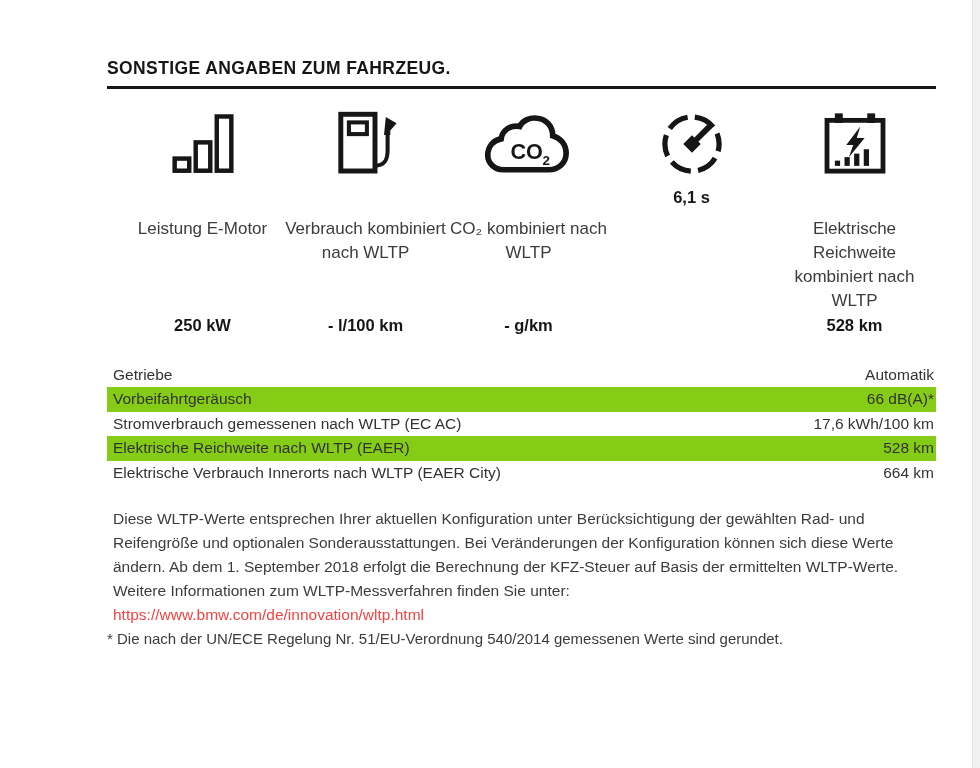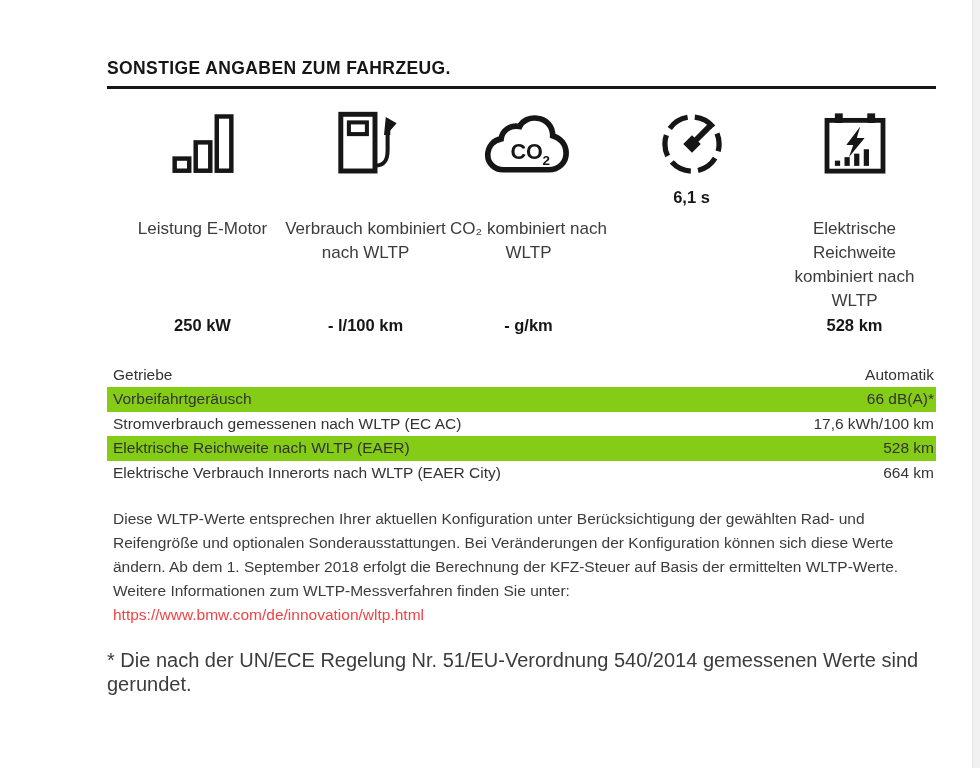--- a/index.html
+++ b/index.html
@@ -87,22 +87,21 @@
   }
   .wltp-link {
     padding-left: 6px;
     font-size: 15.5px;
     line-height: 24px;
     color: #ef4444;
     cursor: pointer;
     width: fit-content;
   }
   .footnote {
-    margin-top: 21px;
-    font-size: 20px;
+    font-size: 15px;
     line-height: 24px;
     color: #3c3c3c;
   }
   
   .scroll-strip {
     position: absolute;
     top: 0; right: 0; bottom: 0;
     width: 8px;
     background: #f1f1f1;
     border-left: 1px solid #e4e4e4;

